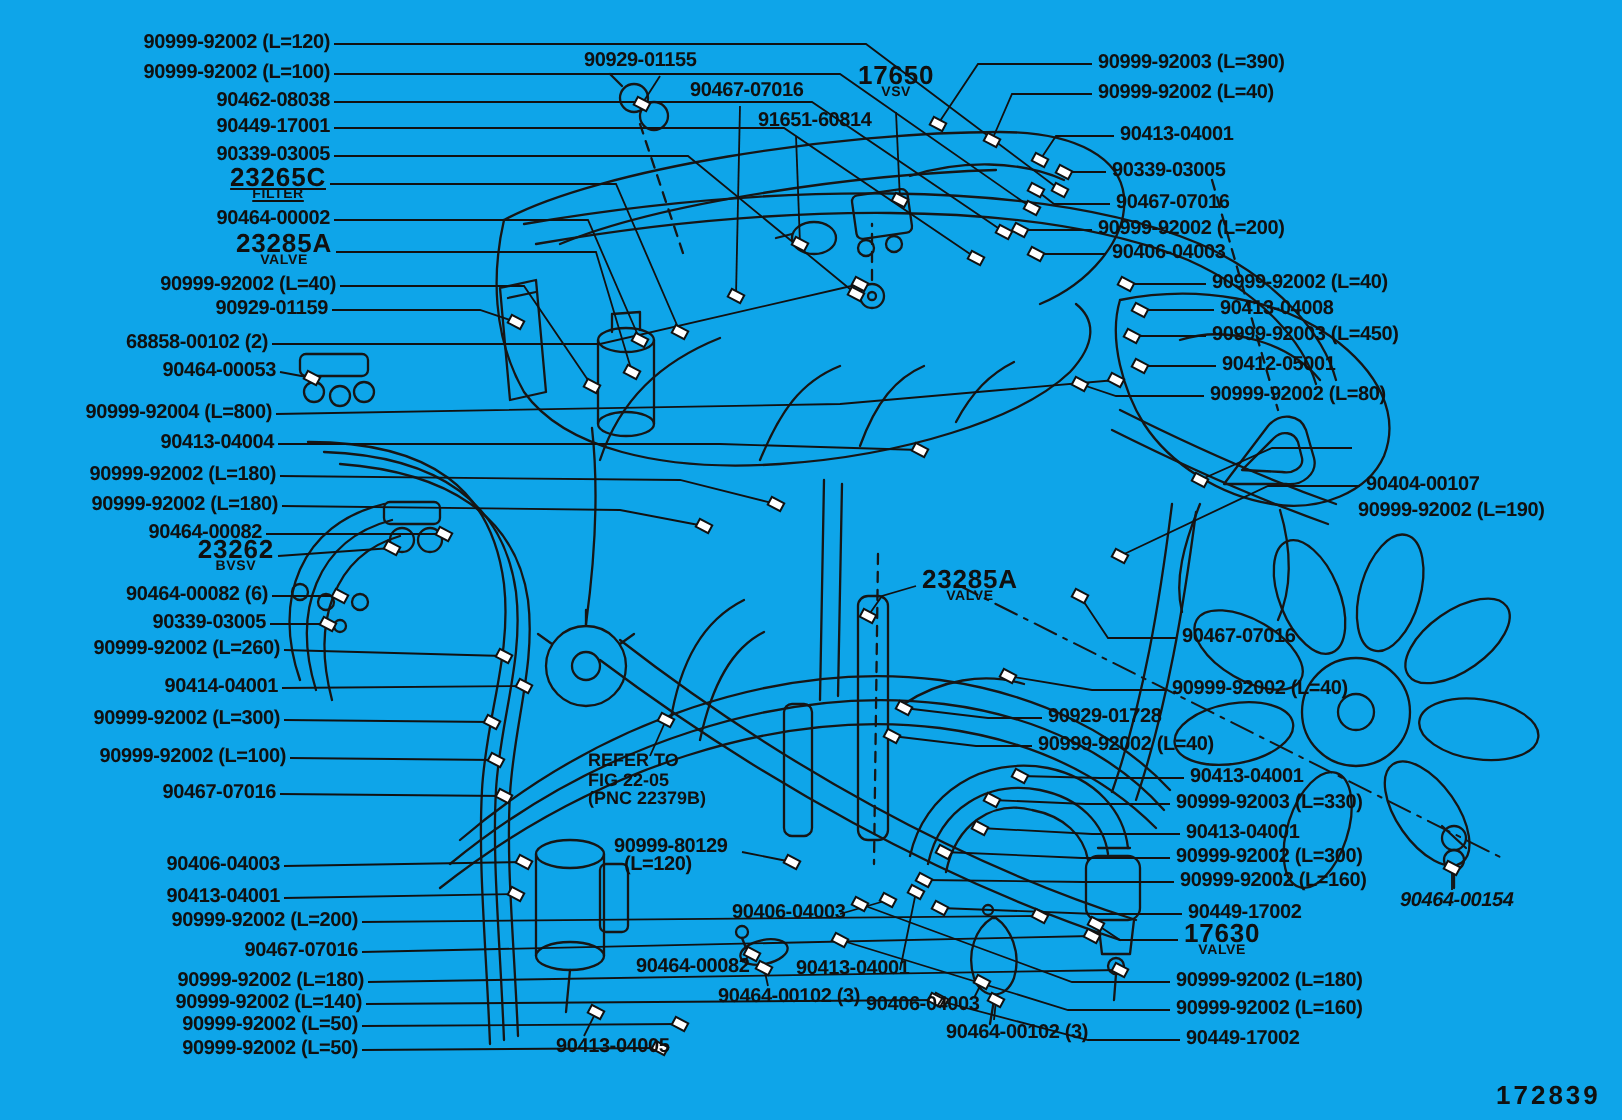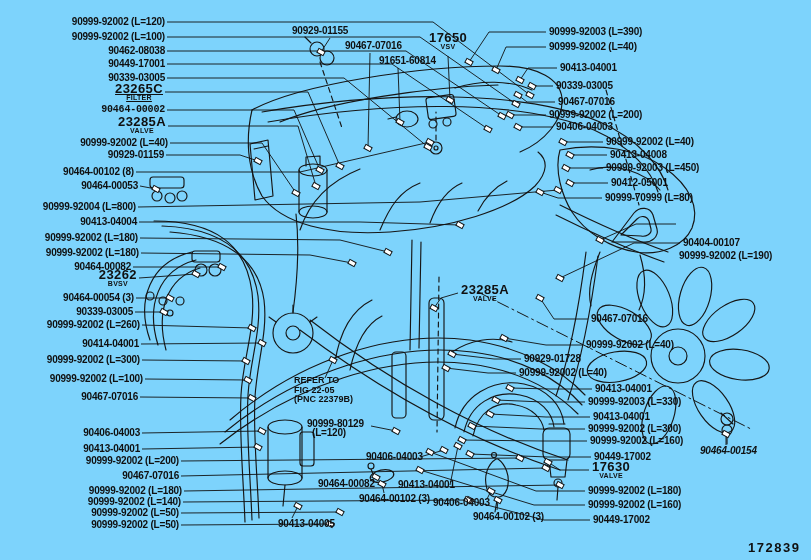--- a/index.html
+++ b/index.html
@@ -1,16 +1,16 @@
 <!DOCTYPE html>
 <html><head>
 <meta charset="utf-8">
 <style>
   html,body{margin:0;padding:0;background:#fff}
-  #stage{position:relative;width:811px;height:560px;background:#7dd3fc;
+  #stage{position:relative;width:811px;height:560px;background:#0ea5e9;
          font-family:"Liberation Sans",sans-serif;overflow:hidden}
   #art{position:absolute;left:0;top:0}
   .ln{fill:none;stroke:#161616;stroke-width:1.15;stroke-linecap:round;stroke-linejoin:round}
   .dash{stroke-dasharray:5 4}
   .dd{stroke-dasharray:12 4 2 4;stroke-width:1}
   .leader{fill:none;stroke:#111;stroke-width:0.9}
   .fit{fill:#fff;stroke:#111;stroke-width:1}
   .lbl{position:absolute;white-space:nowrap;font-size:10px;font-weight:700;color:#101010;
        letter-spacing:-0.2px;line-height:12px}
   .lbl.big{font-size:13px;letter-spacing:0.4px;line-height:13px}
@@ -466,33 +466,33 @@
       </g>
   </svg>
 
   <div id="labels">
       <div class="lbl" style="right: 646px; top: 16px;"><span>90999-92002 (L=120)</span></div>
       <div class="lbl" style="right: 646px; top: 31px;"><span>90999-92002 (L=100)</span></div>
       <div class="lbl" style="right: 646px; top: 45px; text-align: right;"><span>90462-08038</span></div>
       <div class="lbl" style="right: 646px; top: 58px;"><span>90449-17001</span></div>
       <div class="lbl" style="right: 646px; top: 72px;"><span>90339-03005</span></div>
       <div class="lbl big" style="right: 648px; top: 82px; text-decoration: underline;"><span>23265C</span><div class="sub">FILTER</div></div>
-      <div class="lbl" style="right: 646px; top: 104px; font-family: Liberation Mono, monospace;"><span>90464-00002</span></div>
+      <div class="lbl" style="right: 646px; top: 104px;"><span>90464-00002</span></div>
       <div class="lbl big" style="right: 645px; top: 115px;"><span>23285A</span><div class="sub">VALVE</div></div>
       <div class="lbl" style="right: 643px; top: 137px;"><span>90999-92002 (L=40)</span></div>
       <div class="lbl" style="right: 647px; top: 149px;"><span>90929-01159</span></div>
-      <div class="lbl" style="right: 677px; top: 166px;"><span>90464-00102 (8)</span></div>
+      <div class="lbl" style="right: 677px; top: 166px;"><span>68858-00102 (2)</span></div>
       <div class="lbl" style="right: 673px; top: 180px;"><span>90464-00053</span></div>
       <div class="lbl" style="right: 675px; top: 201px;"><span>90999-92004 (L=800)</span></div>
       <div class="lbl" style="right: 674px; top: 216px;"><span>90413-04004</span></div>
       <div class="lbl" style="right: 673px; top: 232px;"><span>90999-92002 (L=180)</span></div>
       <div class="lbl" style="right: 672px; top: 247px;"><span>90999-92002 (L=180)</span></div>
       <div class="lbl" style="right: 680px; top: 261px;"><span>90464-00082</span></div>
       <div class="lbl big" style="right: 674px; top: 268px;"><span>23262</span><div class="sub">BVSV</div></div>
-      <div class="lbl" style="right: 677px; top: 292px;"><span>90464-00054 (3)</span></div>
+      <div class="lbl" style="right: 677px; top: 292px;"><span>90464-00082 (6)</span></div>
       <div class="lbl" style="right: 678px; top: 306px;"><span>90339-03005</span></div>
       <div class="lbl" style="right: 671px; top: 319px;"><span>90999-92002 (L=260)</span></div>
       <div class="lbl" style="right: 672px; top: 338px;"><span>90414-04001</span></div>
       <div class="lbl" style="right: 671px; top: 354px;"><span>90999-92002 (L=300)</span></div>
       <div class="lbl" style="right: 668px; top: 373px;"><span>90999-92002 (L=100)</span></div>
       <div class="lbl" style="right: 673px; top: 391px;"><span>90467-07016</span></div>
       <div class="lbl" style="right: 671px; top: 427px;"><span>90406-04003</span></div>
       <div class="lbl" style="right: 671px; top: 443px;"><span>90413-04001</span></div>
       <div class="lbl" style="right: 632px; top: 455px;"><span>90999-92002 (L=200)</span></div>
       <div class="lbl" style="right: 632px; top: 470px;"><span>90467-07016</span></div>
@@ -508,21 +508,21 @@
       <div class="lbl" style="left: 549px; top: 41px;"><span>90999-92002 (L=40)</span></div>
       <div class="lbl" style="left: 560px; top: 62px;"><span>90413-04001</span></div>
       <div class="lbl" style="left: 556px; top: 80px;"><span>90339-03005</span></div>
       <div class="lbl" style="left: 558px; top: 96px;"><span>90467-07016</span></div>
       <div class="lbl" style="left: 549px; top: 109px;"><span>90999-92002 (L=200)</span></div>
       <div class="lbl" style="left: 556px; top: 121px;"><span>90406-04003</span></div>
       <div class="lbl" style="left: 606px; top: 136px;"><span>90999-92002 (L=40)</span></div>
       <div class="lbl" style="left: 610px; top: 149px;"><span>90413-04008</span></div>
       <div class="lbl" style="left: 606px; top: 162px;"><span>90999-92003 (L=450)</span></div>
       <div class="lbl" style="left: 611px; top: 177px;"><span>90412-05001</span></div>
-      <div class="lbl" style="left: 605px; top: 192px;"><span>90999-70999 (L=80)</span></div>
+      <div class="lbl" style="left: 605px; top: 192px;"><span>90999-92002 (L=80)</span></div>
       <div class="lbl" style="left: 679px; top: 218px; margin-top: 32px;"><span>90999-92002 (L=190)</span></div>
       <div class="lbl" style="left: 683px; top: 237px;"><span>90404-00107</span></div>
       <div class="lbl" style="left: 591px; top: 313px;"><span>90467-07016</span></div>
       <div class="lbl" style="left: 586px; top: 339px;"><span>90999-92002 (L=40)</span></div>
       <div class="lbl" style="left: 524px; top: 353px;"><span>90929-01728</span></div>
       <div class="lbl" style="left: 519px; top: 367px;"><span>90999-92002 (L=40)</span></div>
       <div class="lbl" style="left: 595px; top: 383px;"><span>90413-04001</span></div>
       <div class="lbl" style="left: 588px; top: 396px;"><span>90999-92003 (L=330)</span></div>
       <div class="lbl" style="left: 593px; top: 411px;"><span>90413-04001</span></div>
       <div class="lbl" style="left: 588px; top: 423px;"><span>90999-92002 (L=300)</span></div>

